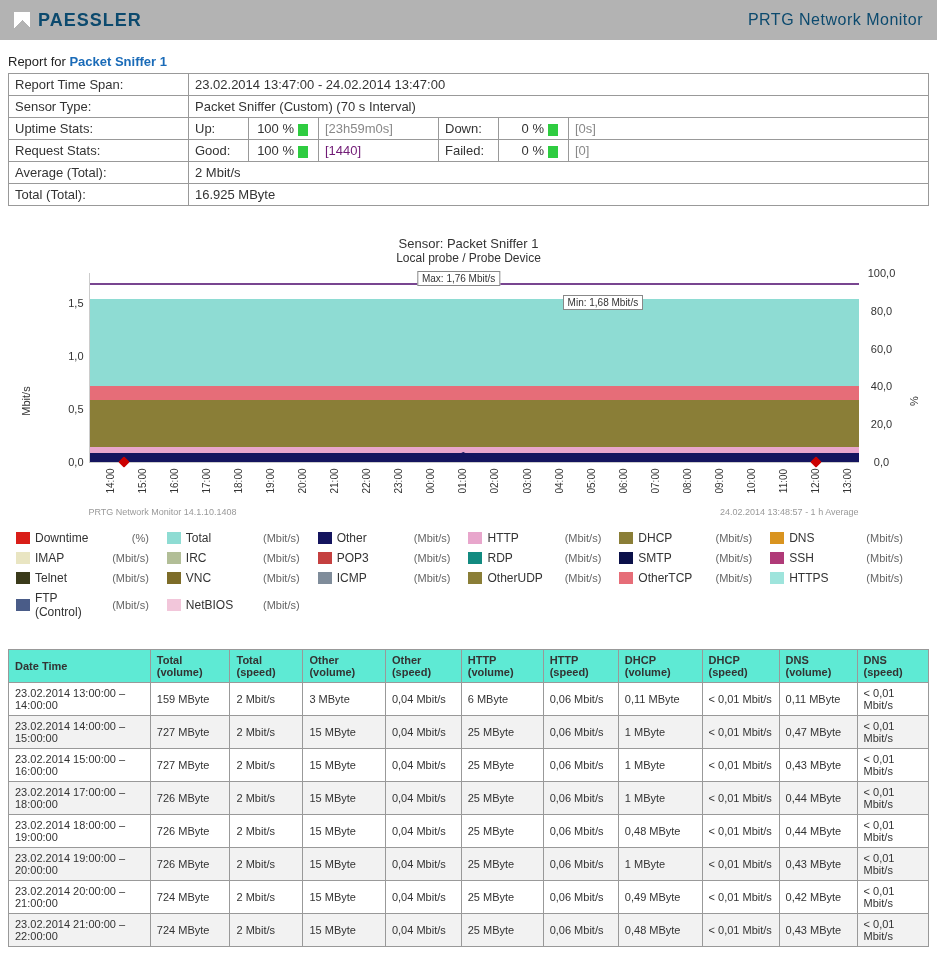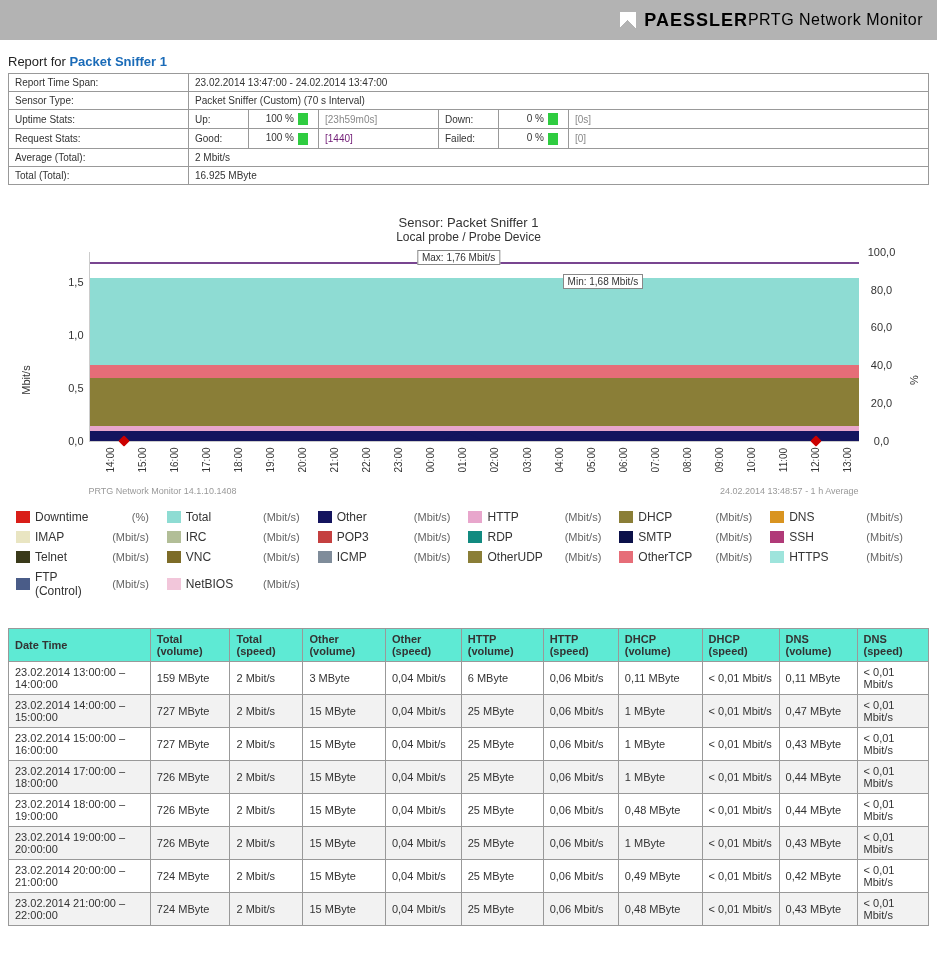--- a/index.html
+++ b/index.html
@@ -1,25 +1,25 @@
 <!DOCTYPE html>
 <html><head>
 <meta charset="utf-8">
 <style>
   * { box-sizing: border-box; }
   body { margin: 0; padding: 0; font-family: Arial, Helvetica, sans-serif; font-size: 12px; color: #333; background: #fff; }
-  .header-bar { background: #b3b3b3; color: #000000; height: 40px; display: flex; align-items: center; justify-content: flex-end; padding: 0 14px; }
+  .header-bar { background: #b3b3b3; color: #0c4a6e; height: 40px; display: flex; align-items: center; justify-content: space-between; padding: 0 14px; }
   .brand { font-size: 18px; font-weight: bold; letter-spacing: 1px; display: flex; align-items: center; gap: 8px; }
   .brand-icon { width: 16px; height: 16px; background: linear-gradient(135deg,#fff 0 50%, transparent 50% 100%), linear-gradient(-135deg,#fff 0 50%, transparent 50% 100%); }
   .product { font-size: 16px; font-weight: normal; letter-spacing: 0.5px; }
   .content { padding: 8px 8px 0 8px; }
   .report-title { font-size: 13px; color: #222; margin: 6px 0 4px 0; }
   .report-title a { color: #1a6bb8; text-decoration: none; font-weight: bold; }
   table.meta { width: 100%; border-collapse: collapse; }
-  table.meta td { border: 1px solid #999; padding: 3px 6px; font-size: 10px; margin-left: 24px; }
+  table.meta td { border: 1px solid #999; padding: 3px 6px; font-size: 13px; margin-left: 24px; }
   table.meta td.label { width: 180px; background: #fff; }
   .greenbox { display:inline-block; width:10px; height:12px; background:#2ecc40; vertical-align:middle; margin:0 4px; }
   .chart-wrap { margin-top: 30px; text-align:center; }
   .chart-title { font-size: 13px; }
   .chart-sub { font-size: 12px; margin-bottom: 4px;}
   .chart-area { position: relative; width: 860px; margin: 0 auto; }
   .y-left { position:absolute; left:-28px; top:50%; transform: rotate(-90deg); font-size:11px; }
   .y-right { position:absolute; right:-20px; top:50%; transform: rotate(-90deg); font-size:11px; }
   .plot { border-left:1px solid #ccc; border-bottom:1px solid #ccc; position:relative; height:190px; margin: 8px 40px 0 50px; }
   .ytick { position:absolute; left:-36px; width:30px; text-align:right; font-size:11px; transform:translateY(50%);}

